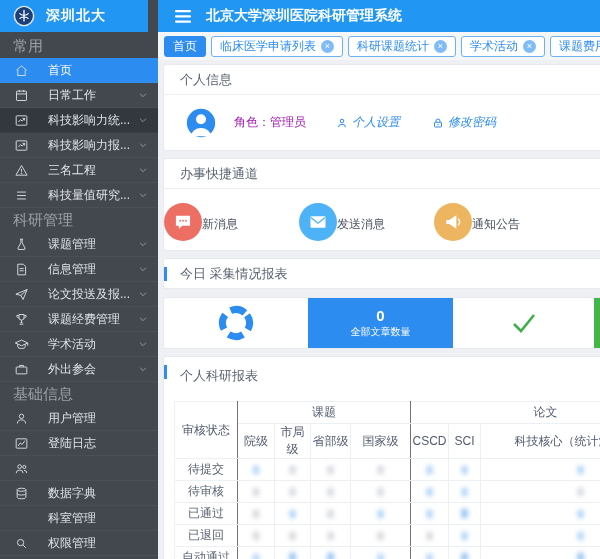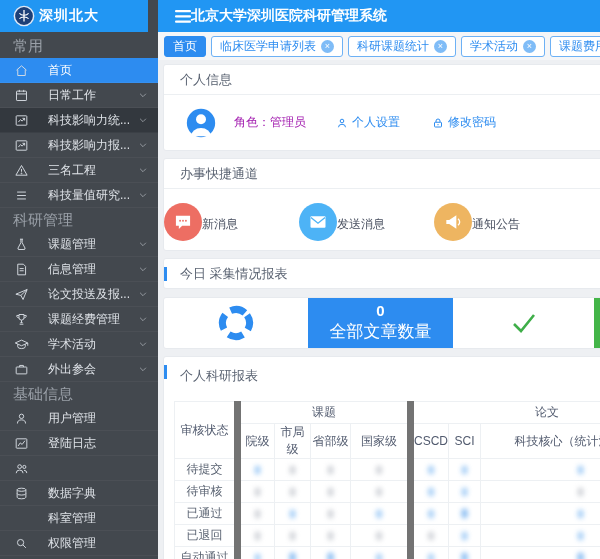--- a/index.html
+++ b/index.html
@@ -6,24 +6,24 @@
   html,body { margin:0; padding:0; }
   body {
     width:600px; height:559px; overflow:hidden; position:relative;
     font-family:"Liberation Sans","DejaVu Sans",sans-serif;
     background:#eef0f3; font-size:12px;
   }
   .icon { display:inline-flex; align-items:center; justify-content:center; line-height:0; }
 
   
   .topbar { position:absolute; top:0; left:0; right:0; height:32px; display:flex; }
-  .logo-area { width:148px; background:#2196f3; display:flex; align-items:center; gap:4px; padding-left:13px; flex-shrink:0; }
+  .logo-area { width:148px; background:#2196f3; display:flex; align-items:center; gap:11px; padding-left:13px; flex-shrink:0; }
   .logo-text { color:#fff; font-size:14px; font-weight:bold; letter-spacing:1px; }
   .top-strip { width:10px; background:#43484e; flex-shrink:0; }
-  .header-main { flex:1; background:#2196f3; display:flex; align-items:center; gap:0; padding-left:17px; }
+  .header-main { flex:1; background:#2196f3; display:flex; align-items:center; gap:15px; padding-left:17px; }
   .app-title { color:#fff; font-size:14px; font-weight:bold; }
 
   
   .sidebar { position:absolute; top:32px; left:0; width:158px; bottom:0; background:#43484e; overflow:hidden; padding-top:2px; }
   .side-section { height:24px; line-height:24px; padding-left:13px; color:#9aa0a8; font-size:15px; }
   .side-item { height:25px; display:flex; align-items:center; padding:0 10px 0 13px; color:#dfe3e8; font-size:12px; border-bottom:1px solid rgba(255,255,255,0.045); cursor:pointer; }
   .side-item .s-icon { width:16px; margin-right:19px; }
   .side-item .s-icon svg { stroke:#d8dde3; }
   .side-item .s-label { flex:1; white-space:nowrap; overflow:hidden; }
   .side-item .chev svg { stroke:#c2c7cd; }
@@ -39,44 +39,44 @@
 
   .content { position:absolute; top:28px; left:0; right:0; bottom:0; overflow:hidden; padding:4px 0 0 5px; }
   .card { background:#fff; border:1px solid #e7eaee; border-radius:3px; width:700px; margin-bottom:7px; }
   .card-header { height:30px; line-height:30px; padding-left:16px; font-size:13px; color:#5a6372; position:relative; }
   .card-header.bordered { border-bottom:1px solid #eceff2; }
   .card-header.accent::before { content:""; position:absolute; left:0; top:8px; width:3px; height:14px; background:#2d8cf0; }
 
   
   .pi-body { height:55px; display:flex; align-items:center; padding-left:22px; }
   .pi-role { color:#a21caf; margin-left:18px; }
-  .pi-link { color:#2d8cf0; display:flex; align-items:center; gap:4px; cursor:pointer; }
+  .pi-link { color:#2d8cf0; display:flex; align-items:center; gap:4px; cursor:pointer;font-style:italic; }
   .pi-link svg { stroke:#2d8cf0; }
   .pi-link.l1 { margin-left:30px; } .pi-link.l2 { margin-left:32px; }
 
   
   .qc-body { height:61px; display:flex; padding-top:5px; }
   .q-item { width:135px; display:flex; flex-direction:row; align-items:center; cursor:pointer; }
   .q-circle { width:38px; height:38px; border-radius:50%; display:flex; align-items:center; justify-content:center; }
   .q-label { margin-top:4px; color:#495060; font-size:12px; }
 
   
   .widgets { display:flex; width:700px; height:52px; background:#fff; border:1px solid #e7eaee; border-radius:3px; margin-bottom:7px; overflow:hidden; }
   .w-box { display:flex; align-items:center; justify-content:center; height:100%; }
   .w1 { width:144px; } .w2 { width:145px; background:#2d8cf0; flex-direction:column; color:#fff; }
   .w3 { width:141px; } .w4 { width:60px; background:#44b549; }
   .w2 .num { font-size:15px; font-weight:bold; line-height:16px; }
-  .w2 .lbl { font-size:17px; margin-top:1px; }
+  .w2 .lbl { font-size:10px; margin-top:1px; }
 
   
   .tbl-wrap { padding:10px 0 12px 10px; }
   table.report { border-collapse:collapse; table-layout:fixed; width:506px; }
   table.report th, table.report td { border:1px solid #edf0f3; font-weight:normal; font-size:12px; color:#5a6372; text-align:center; height:22px; padding:0; }
   table.report thead th { color:#515a6e; }
-  table.report .corner, table.report .grp-l { border-right:7px solid #737373; }
+  table.report .corner, table.report .grp-l { border-right:1px solid #737373; }
   table.report { border:1px solid #e3e7eb; }
   .blurval { display:inline-block; filter:blur(2.5px); font-weight:bold; font-size:11px; }
   .blurval.b { color:#5aa5ef; } .blurval.g { color:#a9aeb8; } .blurval.B { color:#2f8ae8; font-size:12px; }
 </style>
 </head>
 <body>
 
 <div class="topbar">
   <div class="logo-area">
     <span class="icon">

